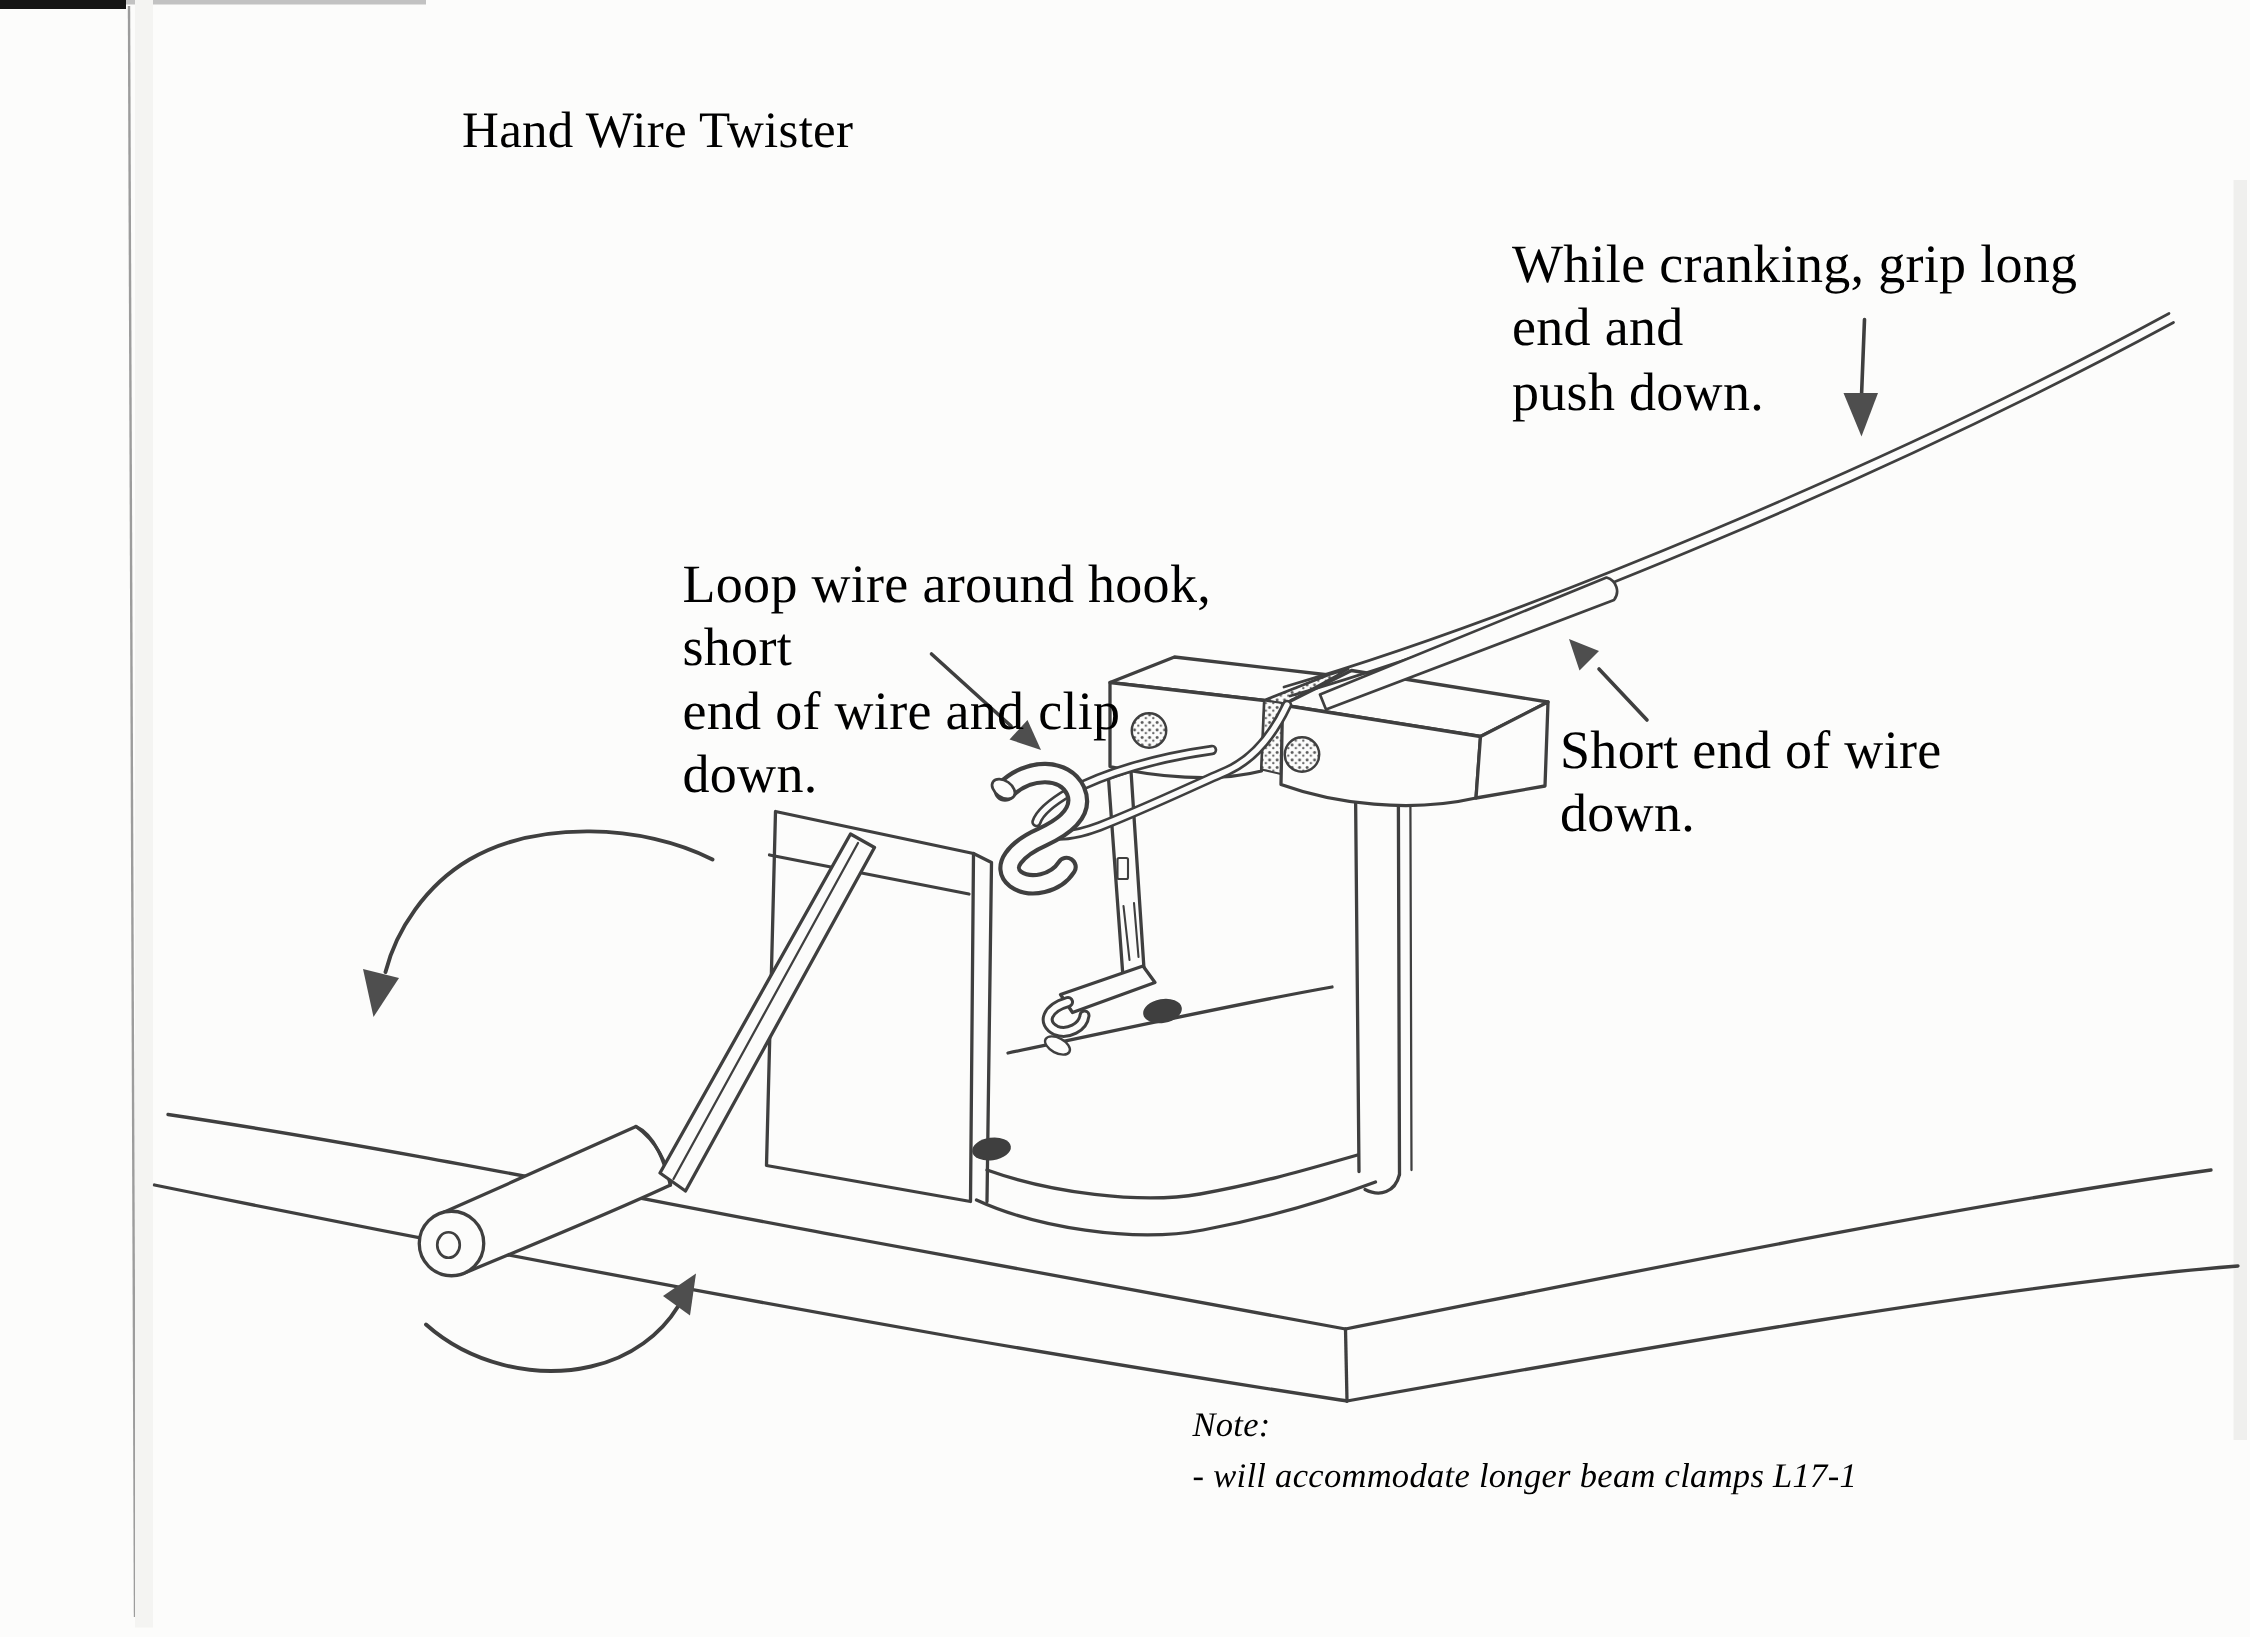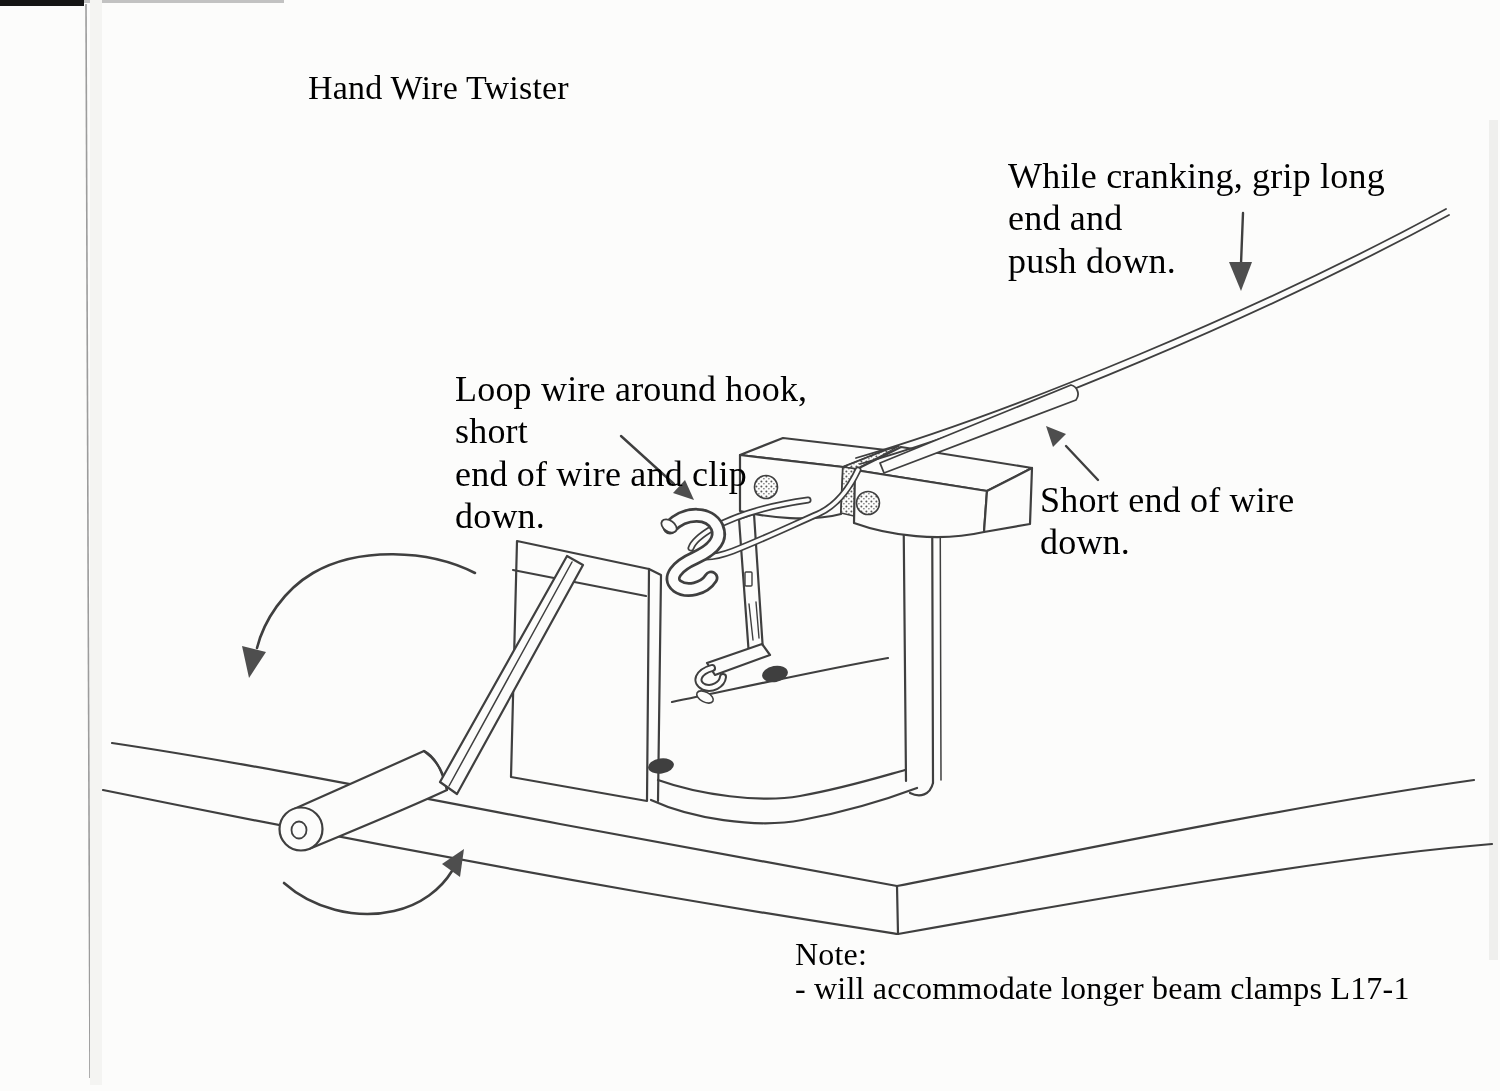--- a/index.html
+++ b/index.html
@@ -4,21 +4,21 @@
 <style>
   html,body{margin:0;padding:0;}
   body{width:1500px;height:1091px;position:relative;background:#fcfcfb;overflow:hidden;
        font-family:"Liberation Serif","DejaVu Serif",serif;}
   #stage{position:absolute;left:0;top:0;width:1500px;height:1091px;}
   svg{position:absolute;left:0;top:0;}
   .ann{position:absolute;color:#000000;white-space:pre-line;line-height:1.18;
        font-family:"Liberation Serif","DejaVu Serif",serif;letter-spacing:.2px;}
   .title{font-size:34px;}
   .body-txt{font-size:36px;}
-  .note-txt{font-size:32px;}
+  .note-txt{font-size:23px;font-style:italic;}
 </style>
 </head>
 <body>
 
 <div id="stage">
 
 <svg width="1500" height="1091" viewBox="0 0 1500 1091">
   <defs>
     <pattern id="stip" width="5" height="5" patternUnits="userSpaceOnUse">
       <rect width="5" height="5" fill="#fcfcfb"></rect>

